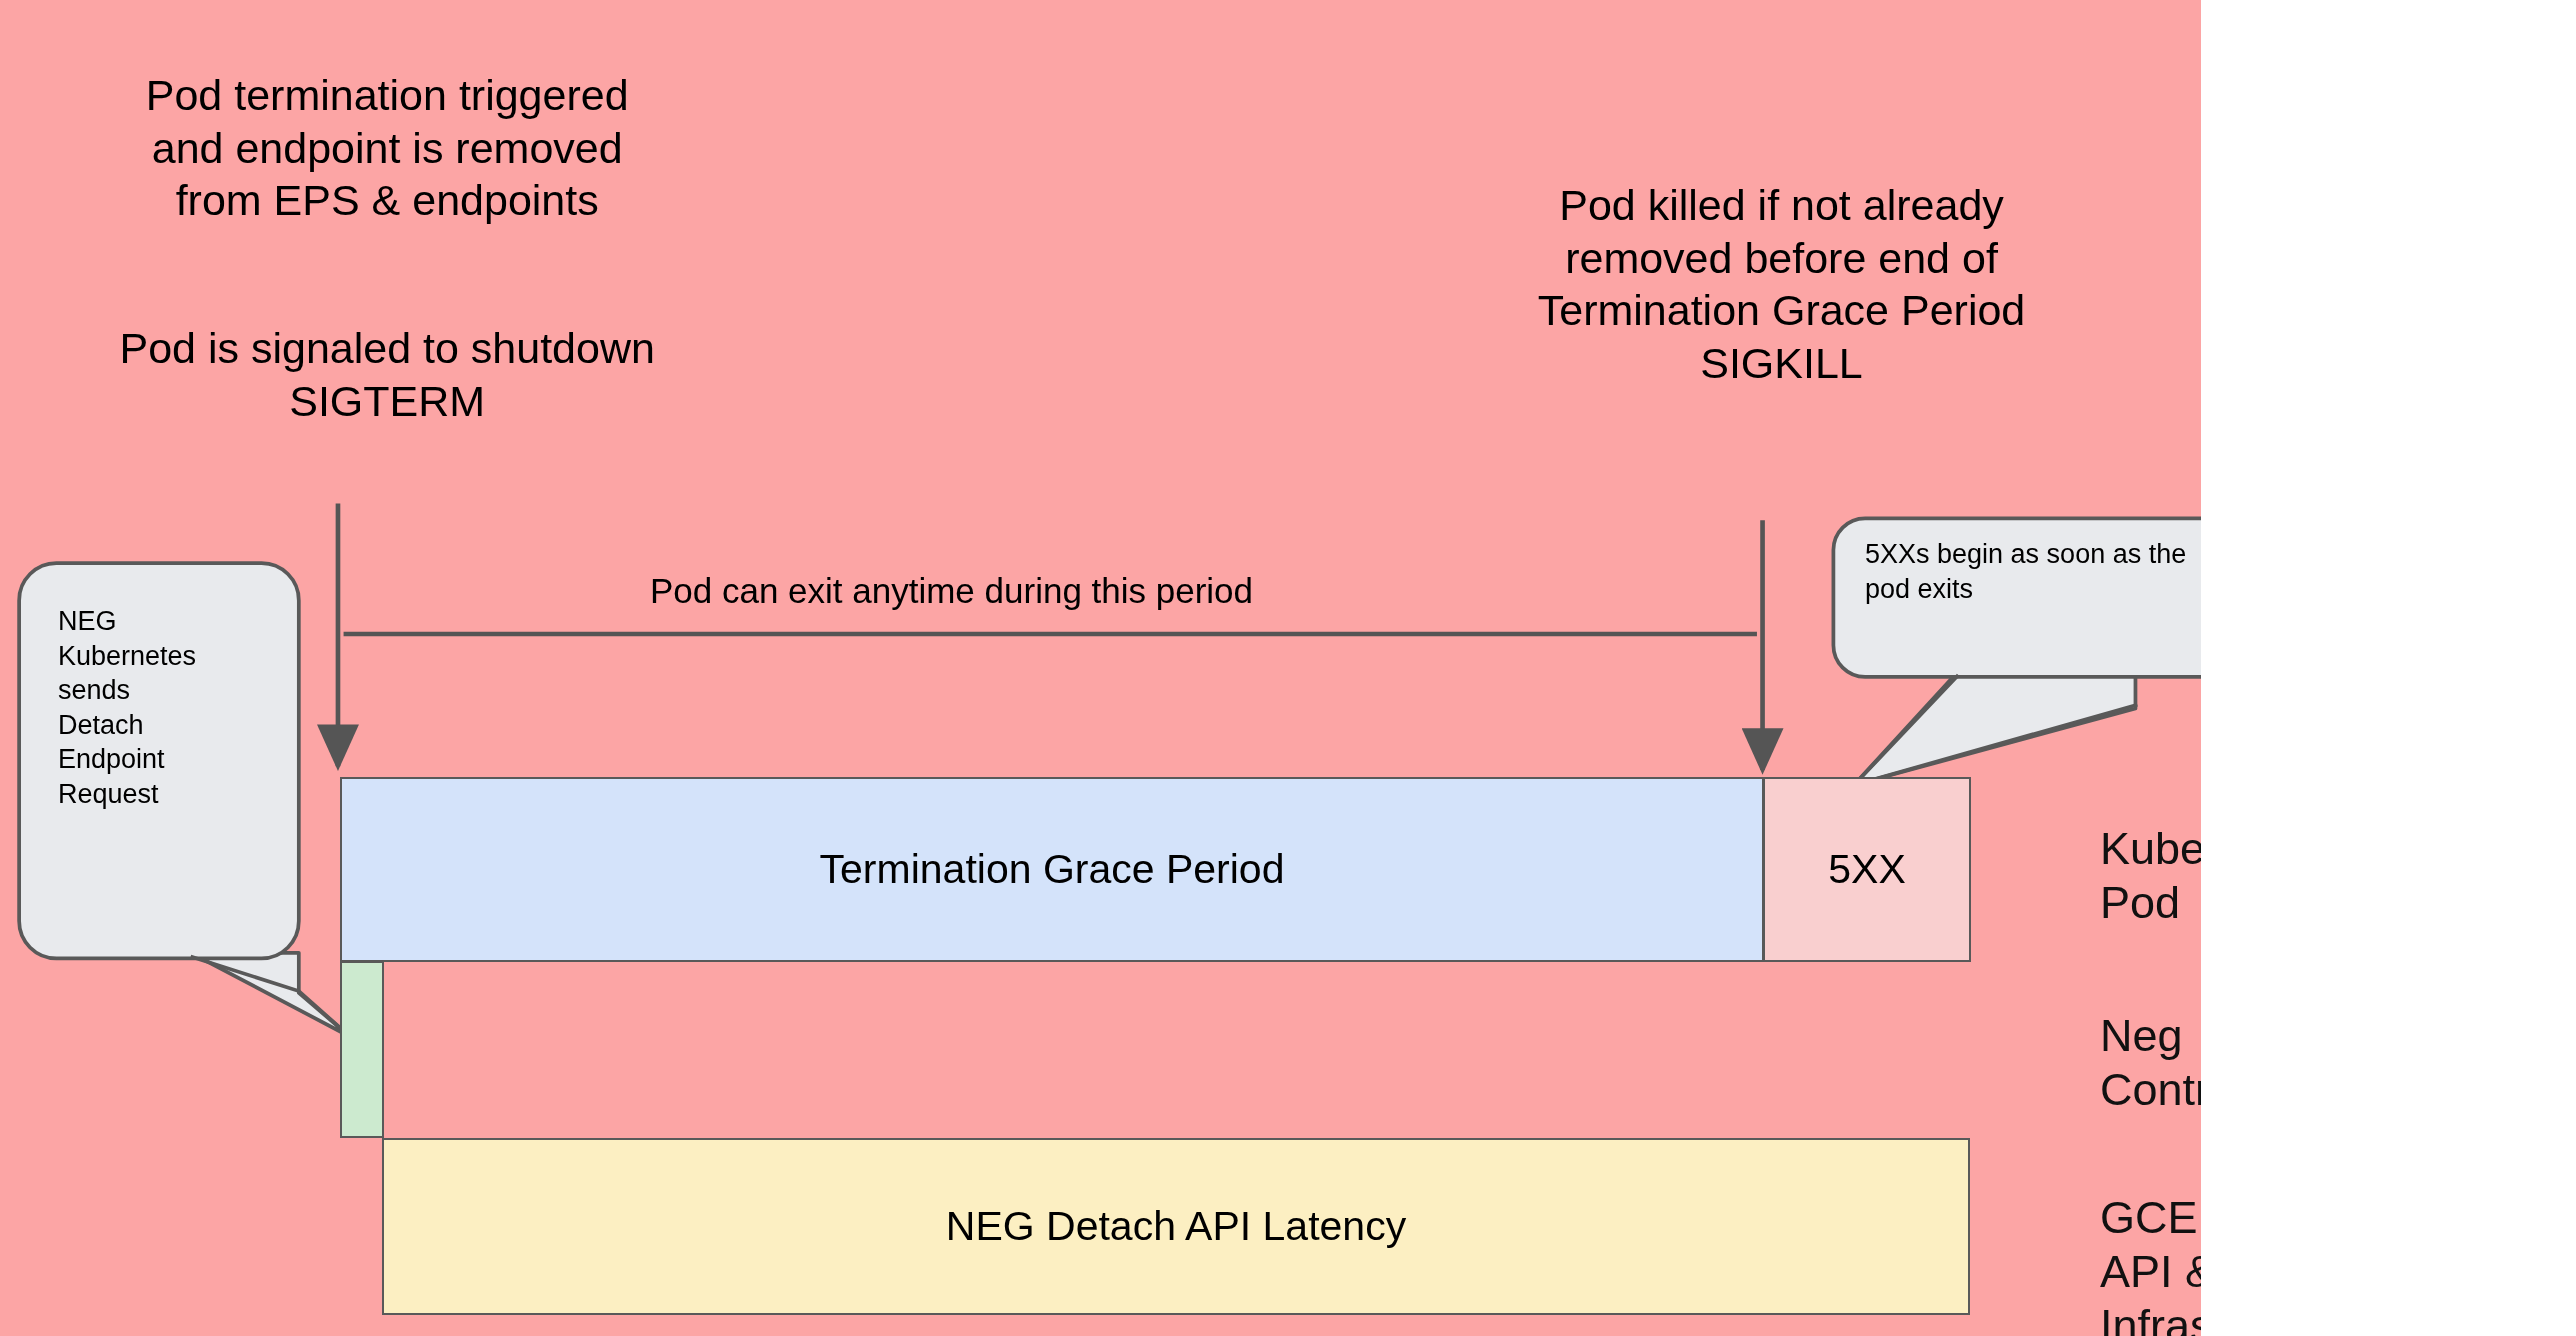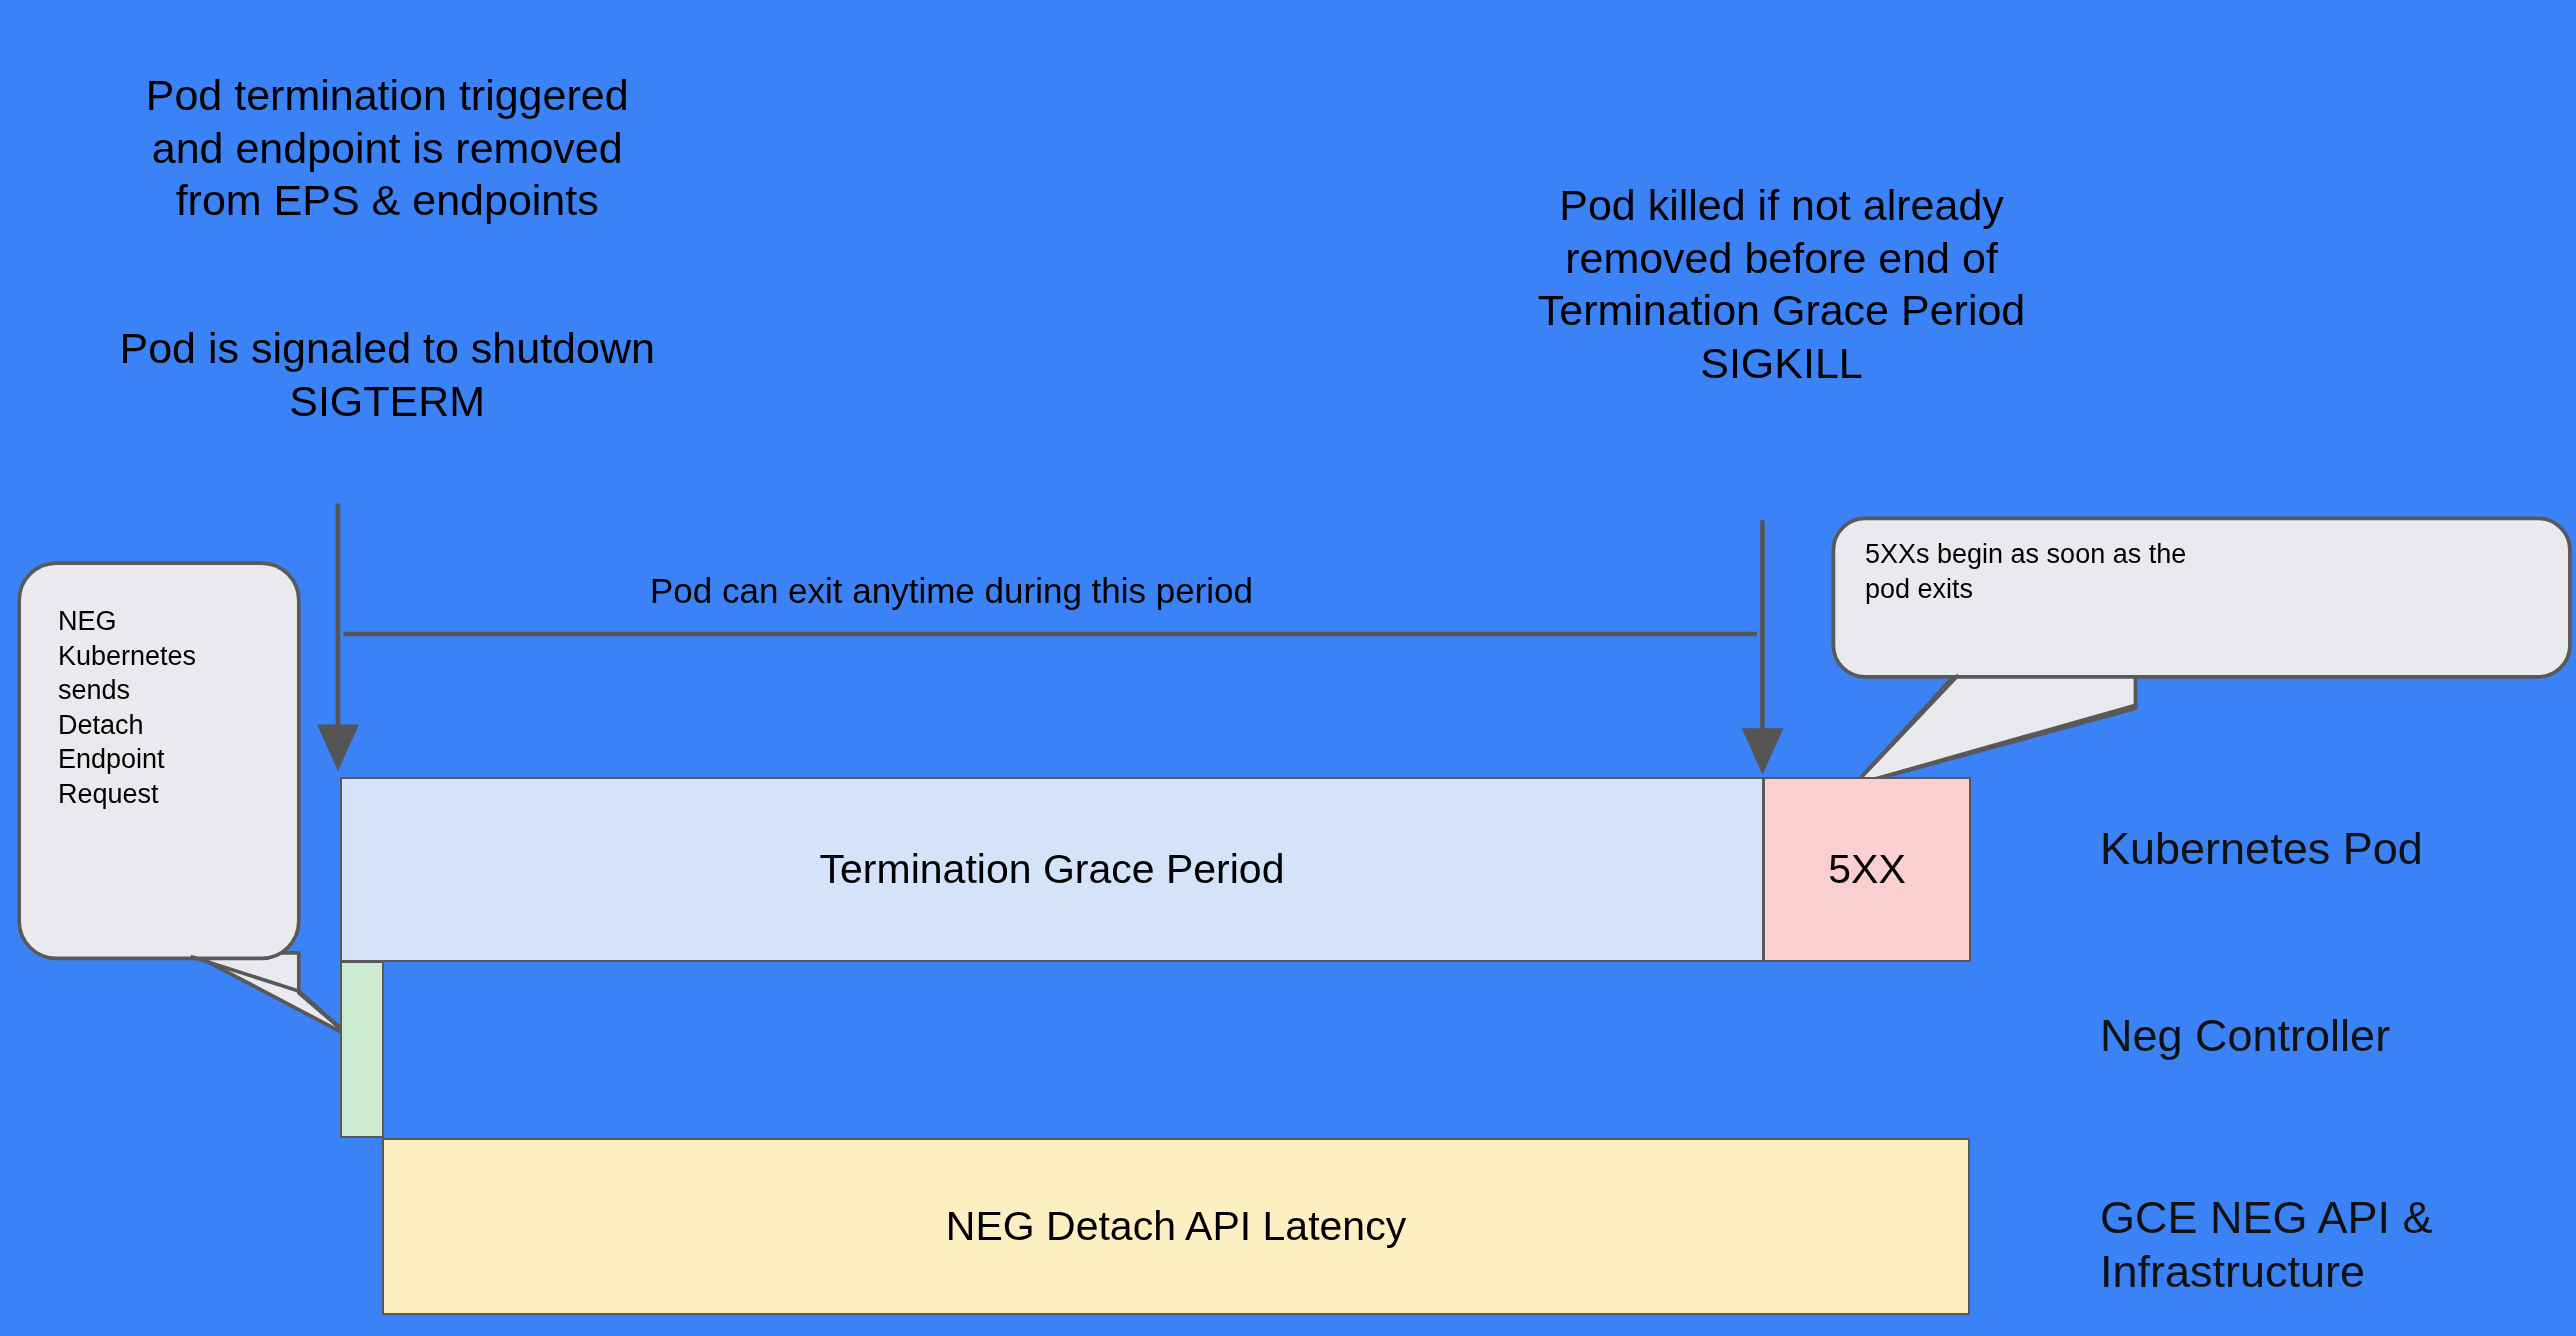--- a/index.html
+++ b/index.html
@@ -6,23 +6,23 @@
     margin: 0;
     padding: 0;
     background: #ffffff;
   }
   body {
     font-family: "Liberation Sans", sans-serif;
     color: #000000;
   }
   #canvas {
     position: relative;
-    width: 2576px;
+    width: 2201px;
     height: 1336px;
-    background: #3b82f6;
+    background: #fca5a5;
     overflow: hidden;
   }
   .note {
     position: absolute;
     text-align: center;
     font-size: 43px;
     line-height: 1.22;
     color: #000000;
     white-space: pre-line;
     font-family: "Liberation Sans", sans-serif;

